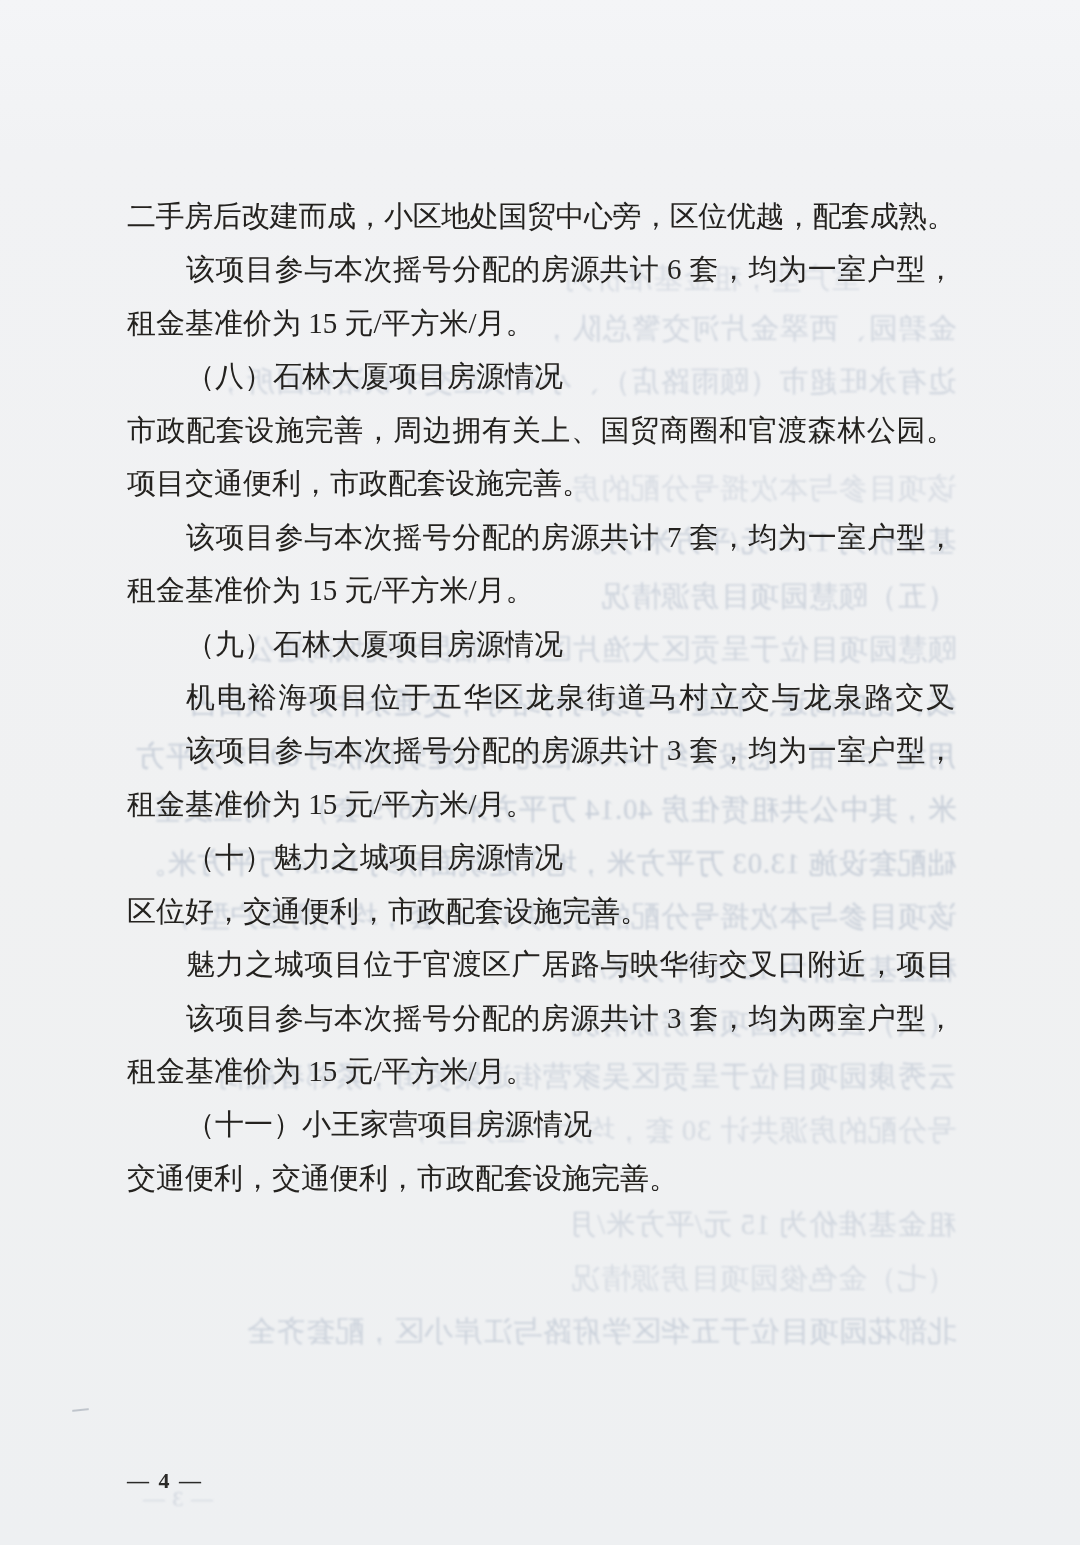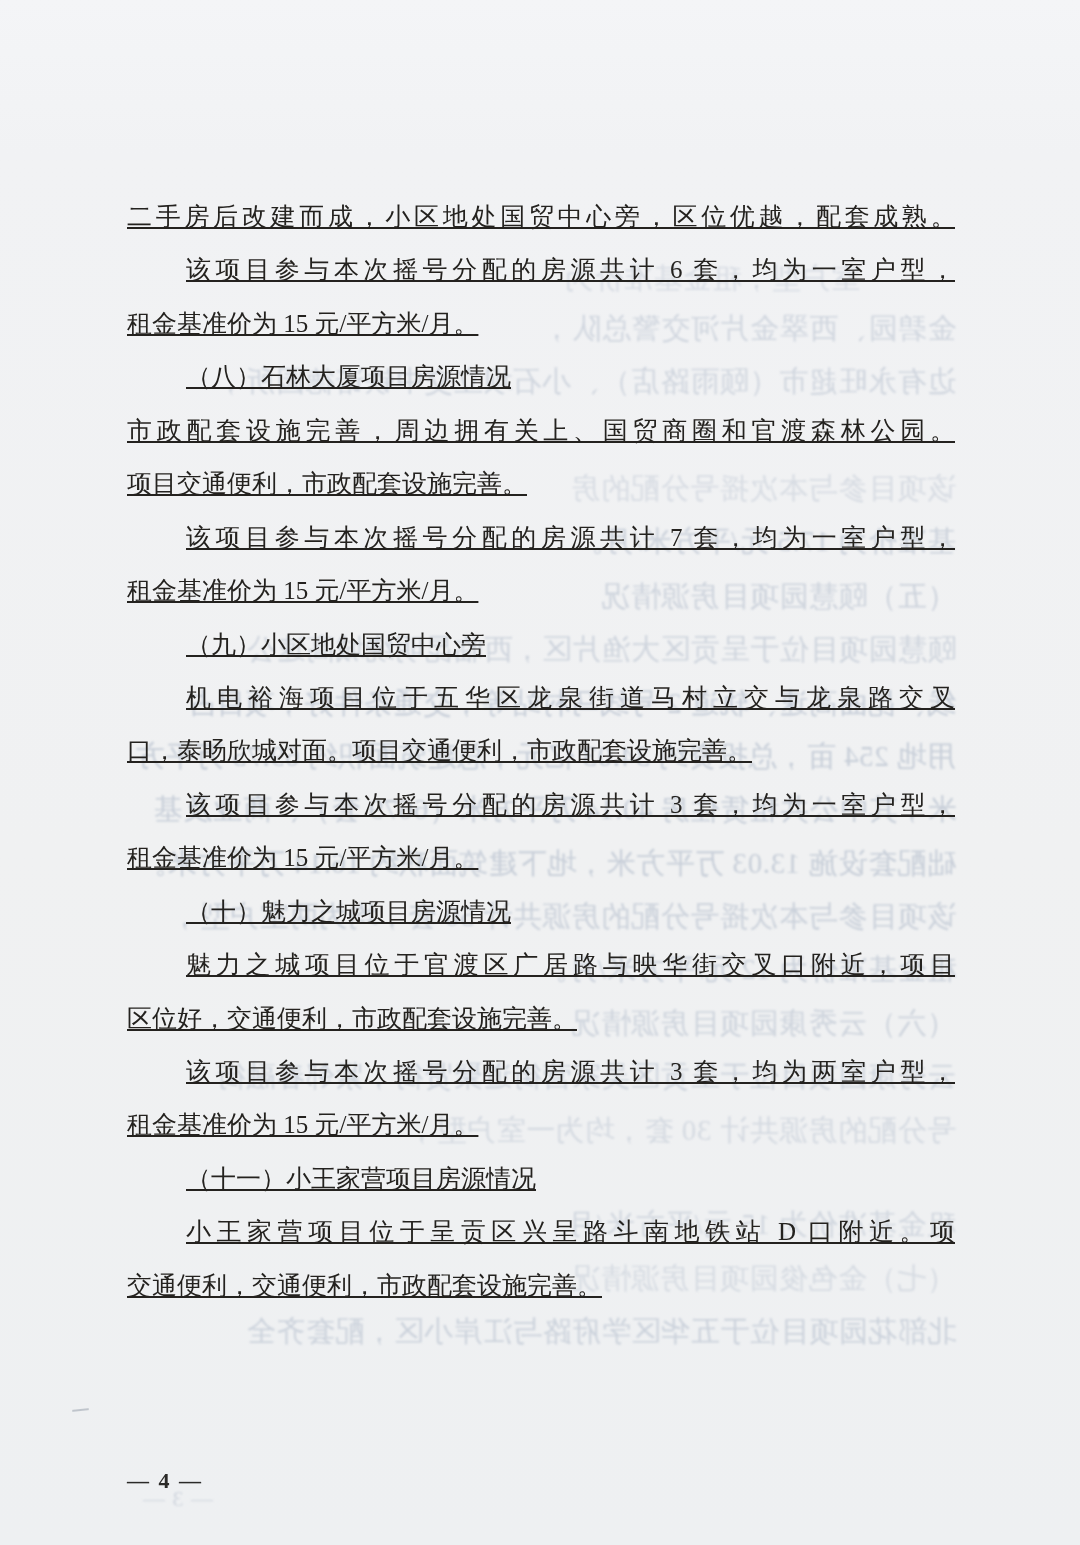--- a/index.html
+++ b/index.html
@@ -24,21 +24,21 @@
     opacity:.4;
   }
   .bleed-pageno{
     position:absolute;left:142px;top:1486px;
     font-size:22px;color:#a3aec0;letter-spacing:1px;
     transform:scaleX(-1);filter:blur(1.1px);opacity:.4;
   }
   
   .body-layer{
     position:absolute;left:127px;top:190px;width:828px;
-    font-size:25px;color:#24221f;text-decoration:underline;
+    font-size:29px;color:#24221f;
   }
   .line{
     height:53.45px;line-height:53.45px;
     white-space:nowrap;overflow:visible;
   }
   .line.indent{padding-left:59px;}
   .line.justify{
     white-space:normal;
     text-align:justify;text-align-last:justify;
     text-justify:inter-character;
@@ -113,43 +113,41 @@
 
 
       <div class="line justify">市政配套设施完善，周边拥有关上、国贸商圈和官渡森林公园。</div>
 
       <div class="line">项目交通便利，市政配套设施完善。</div>
 
       <div class="line indent justify">该项目参与本次摇号分配的房源共计 7 套，均为一室户型，</div>
 
       <div class="line">租金基准价为 15 元/平方米/月。</div>
 
-      <div class="line indent">（九）小区地处国贸中心旁</div>
+      <div class="line indent">（九）石林大厦项目房源情况</div>
 
       <div class="line indent justify">机电裕海项目位于五华区龙泉街道马村立交与龙泉路交叉</div>
 
-      <div class="line">口，泰旸欣城对面。项目交通便利，市政配套设施完善。</div>
 
       <div class="line indent justify">该项目参与本次摇号分配的房源共计 3 套，均为一室户型，</div>
 
       <div class="line">租金基准价为 15 元/平方米/月。</div>
 
       <div class="line indent">（十）魅力之城项目房源情况</div>
 
+      <div class="line">区位好，交通便利，市政配套设施完善。</div>
+
       <div class="line indent justify">魅力之城项目位于官渡区广居路与映华街交叉口附近，项目</div>
-
-      <div class="line">区位好，交通便利，市政配套设施完善。</div>
 
       <div class="line indent justify">该项目参与本次摇号分配的房源共计 3 套，均为两室户型，</div>
 
       <div class="line">租金基准价为 15 元/平方米/月。</div>
 
       <div class="line indent">（十一）小王家营项目房源情况</div>
 
-      <div class="line indent justify">小王家营项目位于呈贡区兴呈路斗南地铁站 D 口附近。项</div>
 
       <div class="line">交通便利，交通便利，市政配套设施完善。</div>
     </div>
 
   <div class="page-number">— 4 —</div>
   <div class="bleed-pageno">— 3 —</div>
   <div class="smudge-dash"></div>
 
 </div>
 

